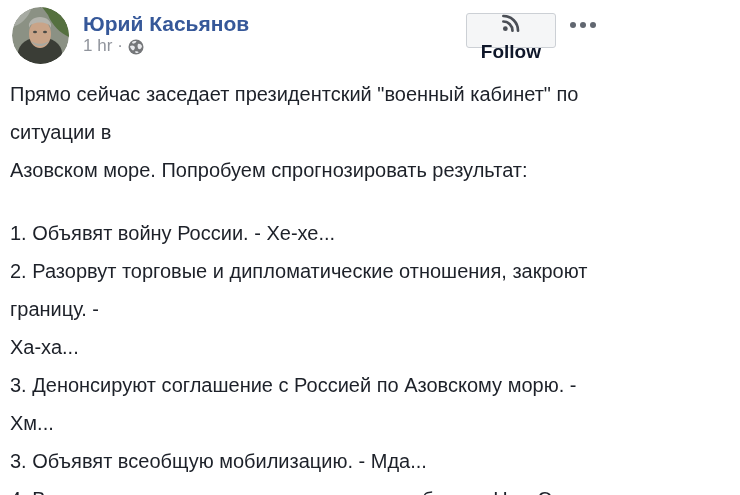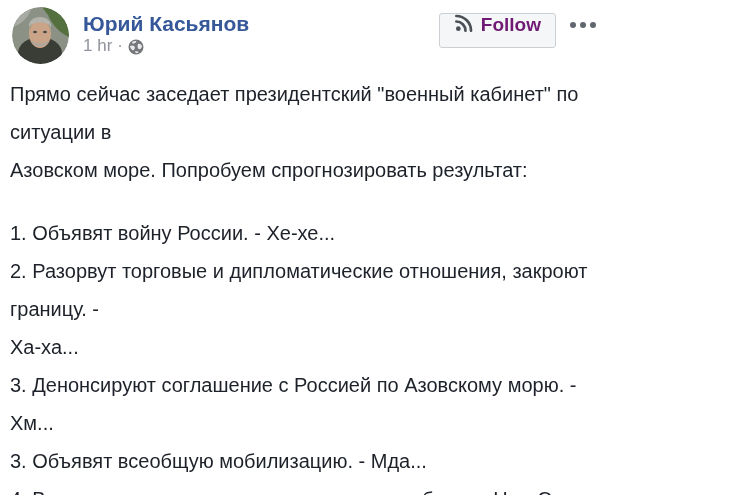--- a/index.html
+++ b/index.html
@@ -42,32 +42,33 @@
     font-size: 17px;
     color: #90949c;
   }
   .timestamp { color: #90949c; text-decoration: none; }
   .meta-sep { margin: 0 5px; }
   .globe-icon { display: inline-block; line-height: 0; margin-top: 1px; }
 
   .header-actions { display: flex; align-items: flex-start; margin-left: auto; padding-top: 6px; }
   .follow-button {
     display: inline-flex;
-    align-items: flex-start;
+    align-items: center;
     gap: 8px;
     height: 35px;
     padding: 0 14px;
     background: #f5f6f7;
     border: 1px solid #ccd0d5;
     border-radius: 3px;
-    color: #701a75;
+    color: #0f172a;
     font-family: "Liberation Sans", sans-serif;
     font-size: 19px;
     font-weight: 600;
     cursor: pointer;
+    flex-direction: column;
   }
   .follow-button .feed-icon { line-height: 0; }
   .more-options-button {
     margin-left: 12px;
     margin-top: 3px;
     background: none;
     border: none;
     cursor: pointer;
     display: inline-flex;
     align-items: center;

